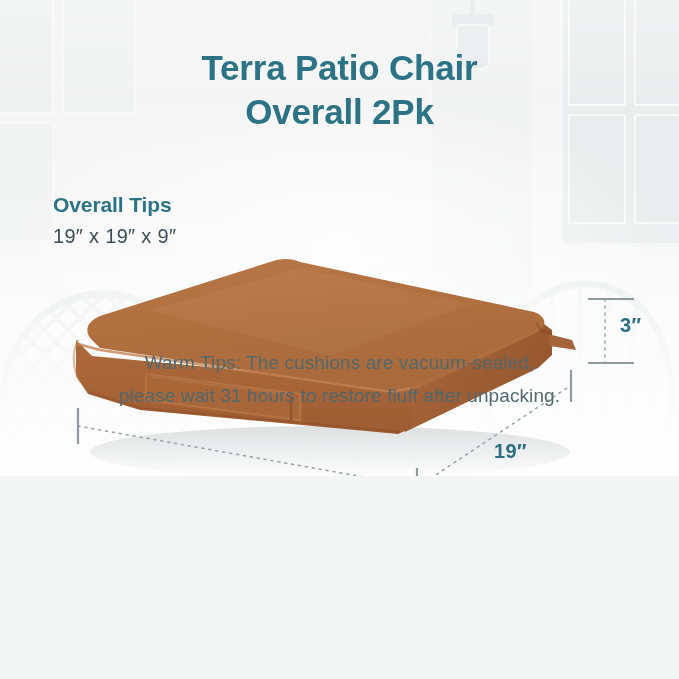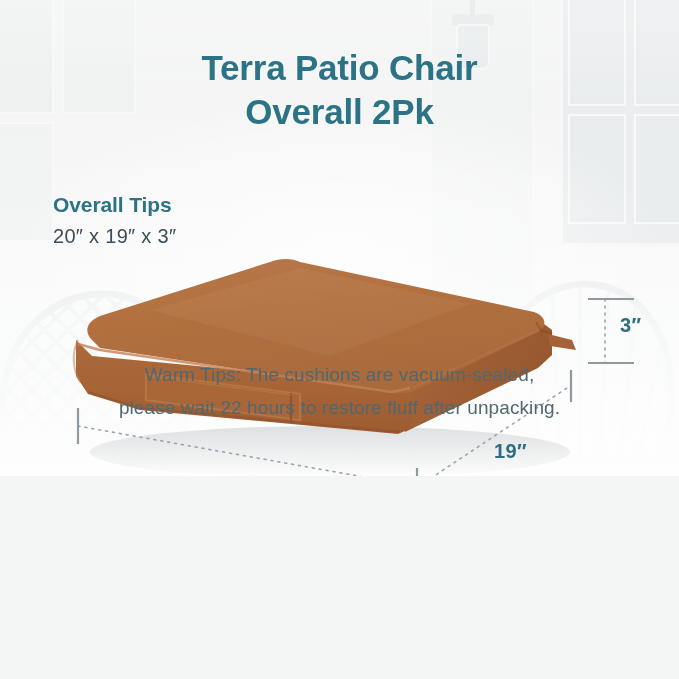--- a/index.html
+++ b/index.html
@@ -105,21 +105,21 @@
     font-size: 20px;
     line-height: 28px;
     margin-top: 4px;
     letter-spacing: 0.3px;
   }
 
   .tips {
     position: absolute;
     left: 0;
     right: 0;
-    bottom: 52px;
+    bottom: 64px;
     text-align: center;
     color: #51686f;
     font-size: 19px;
     line-height: 33px;
     letter-spacing: 0.1px;
   }
   .tips span { display: block; }
 
   
   #cushion-wrap {
@@ -307,25 +307,25 @@
     </g>
   </svg>
 
   <div class="title">
     <span>Terra Patio Chair</span>
     <span>Overall 2Pk</span>
   </div>
 
   <div class="spec-block">
     <div class="spec-label">Overall Tips</div>
-    <div class="spec-value">20″ x 19″ x 3″</div>
+    <div class="spec-value">19″ x 19″ x 9″</div>
   </div>
 
   <div class="dim-label" id="dim-width-label">19″</div>
   <div class="dim-label" id="dim-depth-label">19″</div>
   <div class="dim-label" id="dim-height-label">3″</div>
 
   <div class="tips">
     <span>Warm Tips: The cushions are vacuum-sealed,</span>
-    <span>please wait 22 hours to restore fluff after unpacking.</span>
+    <span>please wait 31 hours to restore fluff after unpacking.</span>
   </div>
 
 </div>
 
 </body></html>

